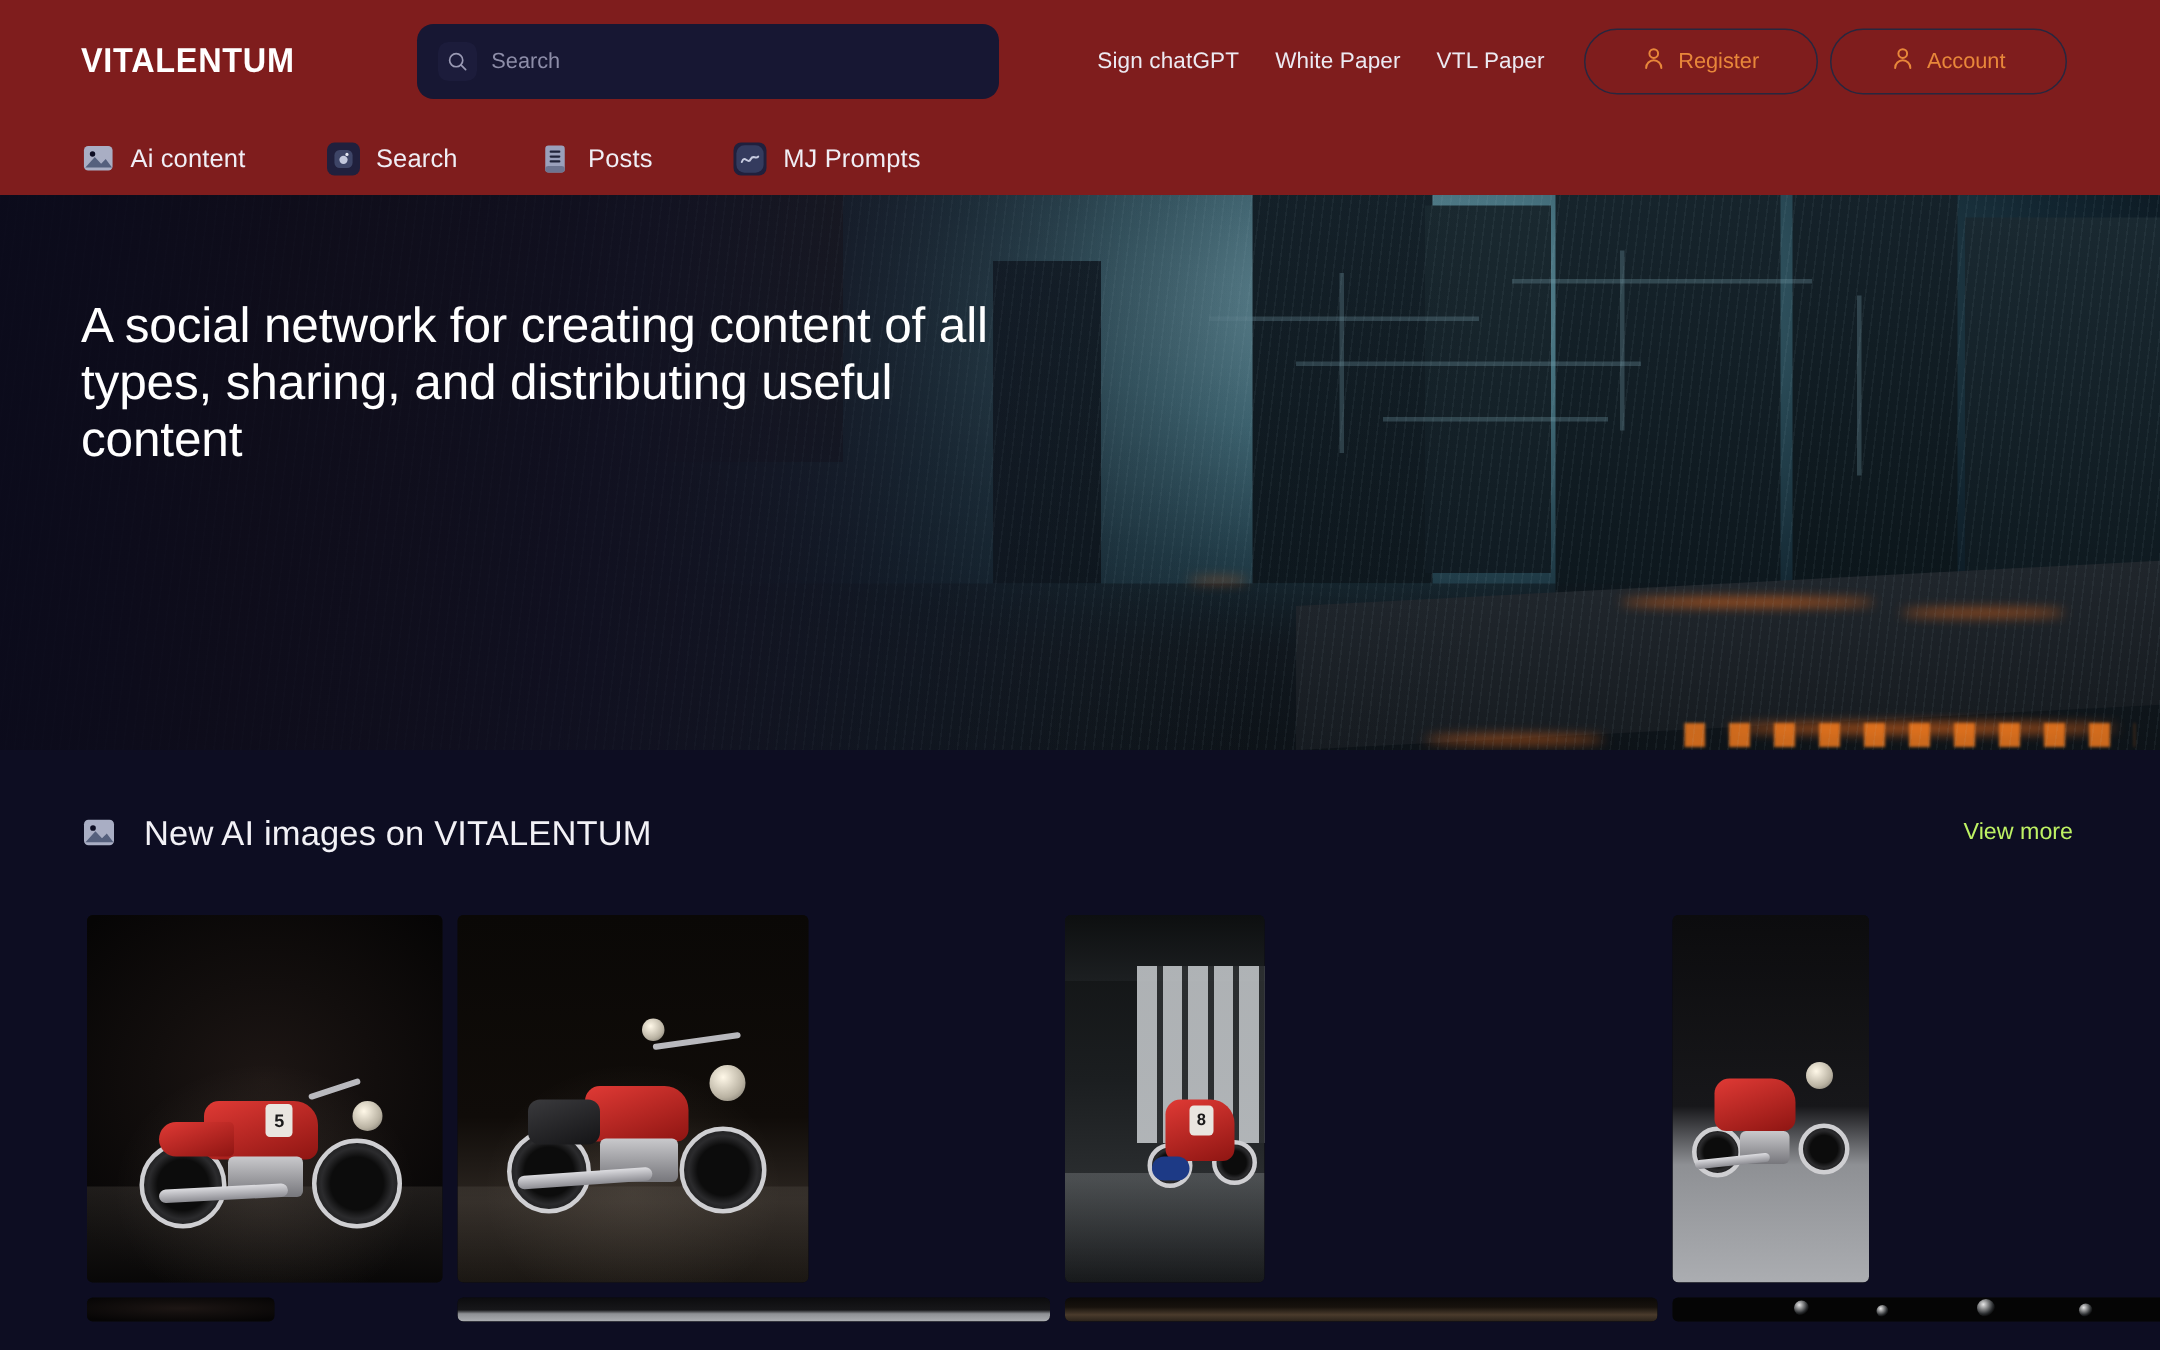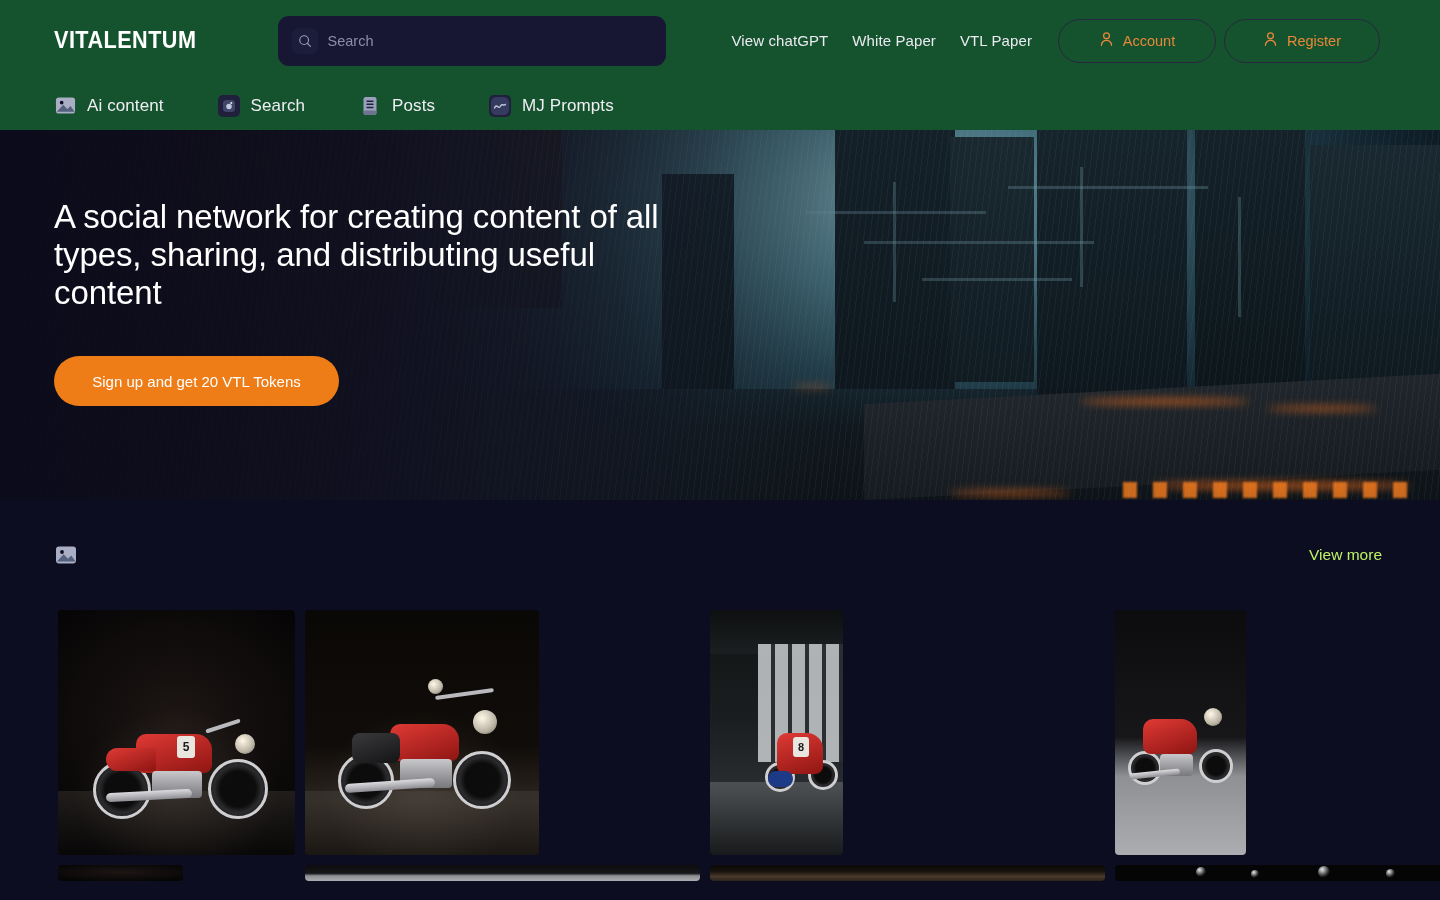--- a/index.html
+++ b/index.html
@@ -7,21 +7,21 @@
     width: 1440px; height: 900px;
     background: #0d0d22;
     font-family: "Liberation Sans", sans-serif;
     overflow: hidden;
   }
 
   
   .header {
     position: relative;
     width: 1440px; height: 130px;
-    background: #14532d;
+    background: #7f1d1d;
   }
   .hdr-top {
     height: 81px;
     display: flex; align-items: center;
     padding: 0 44px 0 54px;
   }
   .logo {
     font-size: 23px; font-weight: 700;
     letter-spacing: 0.5px;
     color: #ffffff;
@@ -332,43 +332,43 @@
       <span class="search-icon-box">
         <svg width="14" height="14" viewBox="0 0 16 16" fill="none">
           <circle cx="7" cy="7" r="5" stroke="#9a9ab4" stroke-width="1.3"></circle>
           <line x1="10.6" y1="10.6" x2="14.2" y2="14.2" stroke="#9a9ab4" stroke-width="1.3" stroke-linecap="round"></line>
         </svg>
       </span>
       <input class="search-input" type="text" placeholder="Search" style="">
     </div>
 
     <nav class="hdr-links">
-      <a class="hdr-link">View chatGPT</a>
+      <a class="hdr-link">Sign chatGPT</a>
       <a class="hdr-link">White Paper</a>
       <a class="hdr-link">VTL Paper</a>
     </nav>
 
     <div class="hdr-actions">
+      <button class="pill register">
+        <span>
+          <svg width="15" height="16" viewBox="0 0 16 17" fill="none">
+            <circle cx="8" cy="5" r="3.1" stroke="#e8873a" stroke-width="1.4"></circle>
+            <path d="M2.6 15.2a5.4 5.4 0 0 1 10.8 0" stroke="#e8873a" stroke-width="1.4" stroke-linecap="round"></path>
+          </svg>
+        </span>
+        <span>Register</span>
+      </button>
       <button class="pill account">
         <span>
           <svg width="15" height="16" viewBox="0 0 16 17" fill="none">
             <circle cx="8" cy="5" r="3.1" stroke="#e8873a" stroke-width="1.4"></circle>
             <path d="M2.6 15.2a5.4 5.4 0 0 1 10.8 0" stroke="#e8873a" stroke-width="1.4" stroke-linecap="round"></path>
           </svg>
         </span>
         <span>Account</span>
-      </button>
-      <button class="pill register">
-        <span>
-          <svg width="15" height="16" viewBox="0 0 16 17" fill="none">
-            <circle cx="8" cy="5" r="3.1" stroke="#e8873a" stroke-width="1.4"></circle>
-            <path d="M2.6 15.2a5.4 5.4 0 0 1 10.8 0" stroke="#e8873a" stroke-width="1.4" stroke-linecap="round"></path>
-          </svg>
-        </span>
-        <span>Register</span>
       </button>
     </div>
   </div>
 
   <nav class="hdr-nav">
 
     <a class="nav-item">
       <span class="nav-ico plain">
         <svg width="21" height="21" viewBox="0 0 22 22">
           <rect x="1" y="2.5" width="20" height="17" rx="3" fill="#a9aec4"></rect>
@@ -441,34 +441,34 @@
       <div class="glow o g4"></div>
     <div class="glow o g5"></div>
     <div class="winrow"></div>
     <div class="hero-left-dark"></div>
     <div class="hero-rain"></div>
     <div class="hero-vignette"></div>
   </div>
 
   <div class="hero-content">
     <h1 class="hero-title">A social network for creating content of all types, sharing, and distributing useful content</h1>
-    <button class="cta">Sign up and get 20 VTL Tokens</button>
   </div>
 </section>
 
 <section class="section">
 
   <div class="section-head">
     <span class="sec-ico">
       <svg width="22" height="22" viewBox="0 0 22 22">
         <rect x="1" y="2.5" width="20" height="17" rx="3" fill="#a9aec4"></rect>
         <circle cx="7" cy="8" r="1.9" fill="#0d0d22"></circle>
         <path d="M2 17.5 L8.6 10.2 L13 14.8 L16.2 11.6 L20.6 17.5 Z" fill="#55607d"></path>
       </svg>
     </span>
+    <h2 class="sec-title">New AI images on VITALENTUM</h2>
     <a class="view-more">View more</a>
   </div>
 
   <div class="grid">
 
     <div class="col">
       <div class="tile" style="width:237px;height:245px">
         <div class="art moto-bg-studio"></div>
         <div class="spot"></div>
         <div class="floor"></div>

